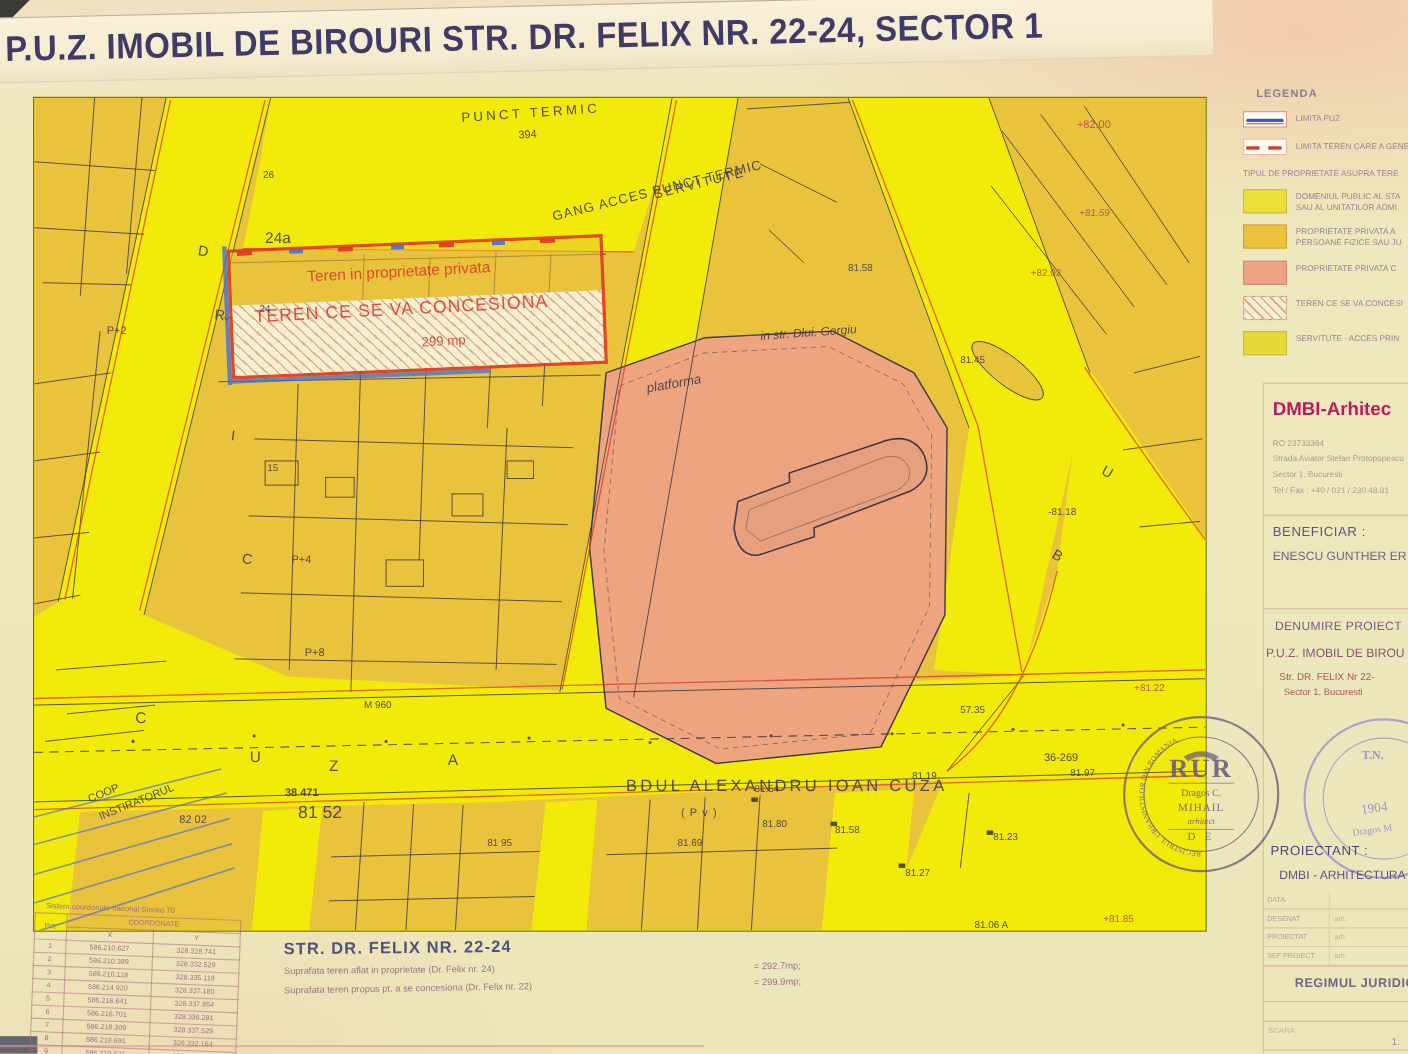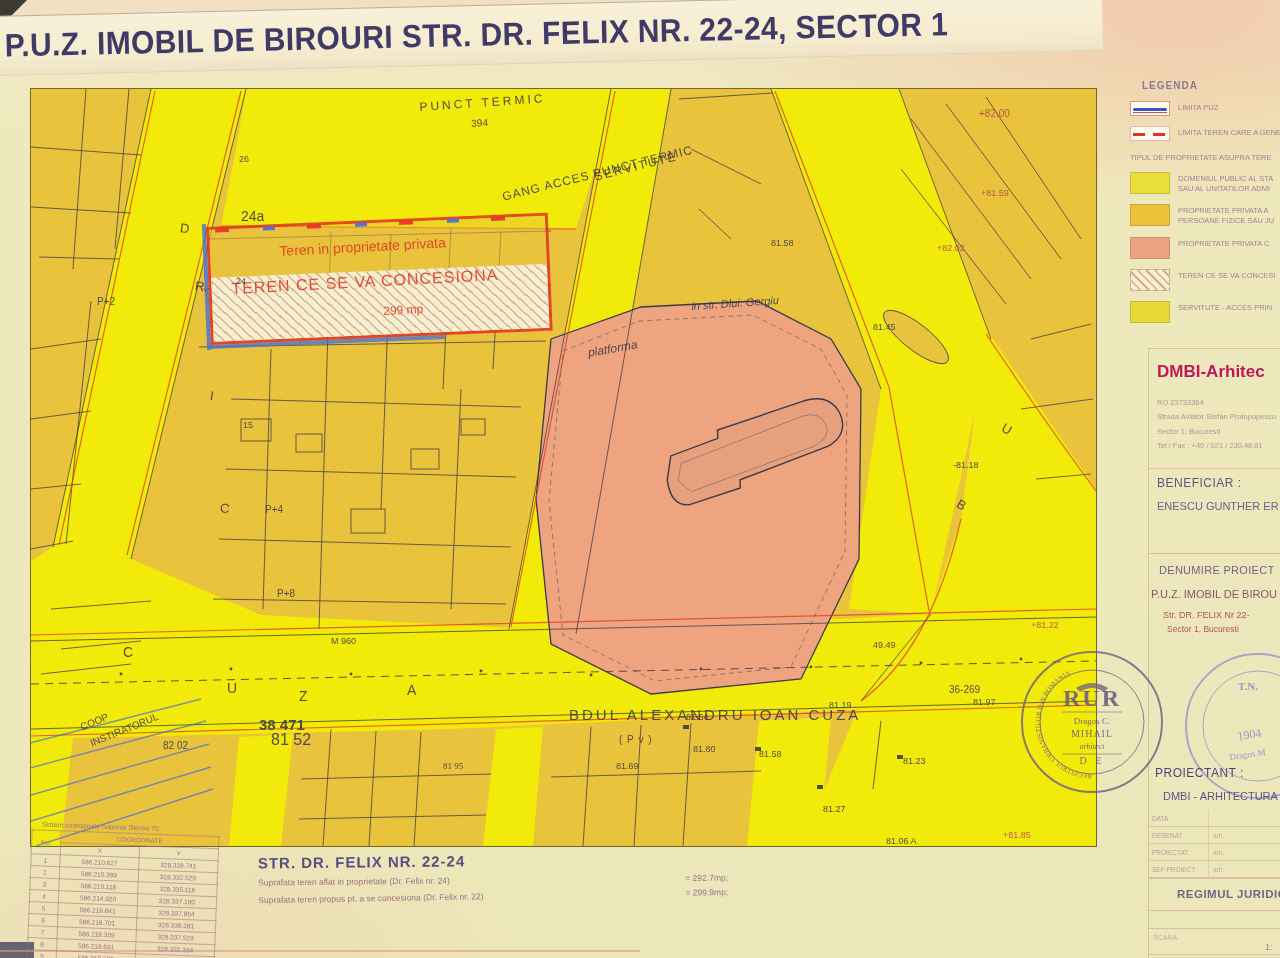--- a/index.html
+++ b/index.html
@@ -223,21 +223,21 @@
       <span data-interactable="false" style="left: 440px; top: 30px; font-size: 10px; color: rgb(62, 57, 72); transform: rotate(-4deg);">394</span>
       <span data-interactable="false" style="left: 562px; top: 82px; font-size: 12px; color: rgb(62, 57, 72); transform: rotate(-14deg); letter-spacing: 2px;">SERVITUTE</span>
       <span data-interactable="false" style="left: 470px; top: 102px; font-size: 12px; color: rgb(62, 57, 72); transform: rotate(-14deg); letter-spacing: 1px;">GANG ACCES PUNCT TERMIC</span>
       <span data-interactable="false" style="left: 248px; top: 155px; font-size: 14px; color: rgb(221, 56, 38); transform: rotate(-3deg);">Teren in proprietate privata</span>
       <span data-interactable="false" style="left: 200px; top: 192px; font-size: 16px; color: rgb(221, 56, 38); transform: rotate(-3deg); letter-spacing: 1px;">TEREN CE SE VA CONCESIONA</span>
       <span data-interactable="false" style="left: 352px; top: 216px; font-size: 12px; color: rgb(221, 56, 38); transform: rotate(-3deg);">299 mp</span>
       <span data-interactable="false" style="left: 556px; top: 258px; font-size: 12px; color: rgb(62, 57, 72); transform: rotate(-10deg); font-style: italic;">platforma</span>
       <span data-interactable="false" style="left: 660px; top: 212px; font-size: 11px; color: rgb(62, 57, 72); transform: rotate(-4deg); font-style: italic;">in str. Dlui. Gergiu</span>
       <span data-interactable="false" style="left: 538px; top: 618px; font-size: 15px; color: rgb(62, 57, 72); letter-spacing: 3px;">BDUL ALEXANDRU IOAN CUZA</span>
       <span data-interactable="false" style="left: 588px; top: 646px; font-size: 10px; color: rgb(62, 57, 72); letter-spacing: 1px;">( P v )</span>
-      <span data-interactable="false" style="left: 228px; top: 628px; font-size: 15px; color: rgb(62, 57, 72); font-weight: bold;">38 471</span>
+      <span data-interactable="false" style="left: 228px; top: 628px; font-size: 10px; color: rgb(62, 57, 72); font-weight: bold;">38 471</span>
       <span data-interactable="false" style="left: 240px; top: 643px; font-size: 16px; color: rgb(62, 57, 72);">81 52</span>
       <span data-interactable="false" style="left: 918px; top: 596px; font-size: 10px; color: rgb(62, 57, 72);">36-269</span>
       <span data-interactable="false" style="left: 942px; top: 609px; font-size: 9px; color: rgb(62, 57, 72);">81.97</span>
       <span data-interactable="false" style="left: 132px; top: 652px; font-size: 10px; color: rgb(62, 57, 72);">82 02</span>
       <span data-interactable="false" style="left: 48px; top: 634px; font-size: 10px; color: rgb(62, 57, 72); transform: rotate(-22deg);">COOP</span>
       <span data-interactable="false" style="left: 58px; top: 650px; font-size: 10px; color: rgb(62, 57, 72); transform: rotate(-22deg);">INSTIRATORUL</span>
       <span data-interactable="false" style="left: 300px; top: 548px; font-size: 9px; color: rgb(62, 57, 72);">M 960</span>
       <span data-interactable="false" style="left: 66px; top: 208px; font-size: 10px; color: rgb(62, 57, 72);">P+2</span>
       <span data-interactable="false" style="left: 234px; top: 416px; font-size: 10px; color: rgb(62, 57, 72);">P+4</span>
       <span data-interactable="false" style="left: 246px; top: 500px; font-size: 10px; color: rgb(62, 57, 72);">P+8</span>
@@ -249,35 +249,35 @@
       <span data-interactable="false" style="left: 165px; top: 190px; font-size: 13px; color: rgb(62, 57, 72); transform: rotate(8deg);">R.</span>
       <span data-interactable="false" style="left: 180px; top: 300px; font-size: 13px; color: rgb(62, 57, 72); transform: rotate(8deg);">I</span>
       <span data-interactable="false" style="left: 190px; top: 412px; font-size: 13px; color: rgb(62, 57, 72); transform: rotate(8deg);">C</span>
       <span data-interactable="false" style="left: 92px; top: 556px; font-size: 14px; color: rgb(62, 57, 72);">C</span>
       <span data-interactable="false" style="left: 196px; top: 592px; font-size: 14px; color: rgb(62, 57, 72);">U</span>
       <span data-interactable="false" style="left: 268px; top: 600px; font-size: 14px; color: rgb(62, 57, 72);">Z</span>
       <span data-interactable="false" style="left: 376px; top: 594px; font-size: 14px; color: rgb(62, 57, 72);">A</span>
       <span data-interactable="false" style="left: 975px; top: 332px; font-size: 13px; color: rgb(62, 57, 72); transform: rotate(30deg);">U</span>
       <span data-interactable="false" style="left: 930px; top: 408px; font-size: 13px; color: rgb(62, 57, 72); transform: rotate(30deg);">B</span>
       <span data-interactable="false" style="left: 948px; top: 20px; font-size: 10px; color: rgb(176, 74, 82);">+82.00</span>
-      <span data-interactable="false" style="left: 950px; top: 100px; font-size: 9px; color: rgb(176, 74, 82);">+81.59</span>
+      <span data-interactable="false" style="left: 950px; top: 100px; font-size: 9px; color: rgb(176, 74, 82); font-style: italic;">+81.59</span>
       <span data-interactable="false" style="left: 906px; top: 155px; font-size: 9px; color: rgb(176, 74, 82);">+82.02</span>
       <span data-interactable="false" style="left: 740px; top: 150px; font-size: 9px; color: rgb(62, 57, 72);">81.58</span>
       <span data-interactable="false" style="left: 842px; top: 234px; font-size: 9px; color: rgb(62, 57, 72);">81.45</span>
       <span data-interactable="false" style="left: 922px; top: 372px; font-size: 9px; color: rgb(62, 57, 72);">-81.18</span>
       <span data-interactable="false" style="left: 1000px; top: 532px; font-size: 9px; color: rgb(176, 74, 82);">+81.22</span>
-      <span data-interactable="false" style="left: 842px; top: 552px; font-size: 9px; color: rgb(62, 57, 72);">49.49</span>
+      <span data-interactable="false" style="left: 842px; top: 552px; font-size: 9px; color: rgb(62, 57, 72);">57.35</span>
       <span data-interactable="false" style="left: 798px; top: 612px; font-size: 9px; color: rgb(62, 57, 72);">81.19</span>
       <span data-interactable="false" style="left: 655px; top: 624px; font-size: 9px; color: rgb(62, 57, 72);">81.54</span>
       <span data-interactable="false" style="left: 662px; top: 656px; font-size: 9px; color: rgb(62, 57, 72);">81.80</span>
       <span data-interactable="false" style="left: 728px; top: 661px; font-size: 9px; color: rgb(62, 57, 72);">81.58</span>
       <span data-interactable="false" style="left: 585px; top: 673px; font-size: 9px; color: rgb(62, 57, 72);">81.69</span>
-      <span data-interactable="false" style="left: 412px; top: 673px; font-size: 9px; color: rgb(62, 57, 72); font-family: Liberation Serif, serif;">81 95</span>
+      <span data-interactable="false" style="left: 412px; top: 673px; font-size: 9px; color: rgb(62, 57, 72);">81 95</span>
       <span data-interactable="false" style="left: 872px; top: 668px; font-size: 9px; color: rgb(62, 57, 72);">81.23</span>
-      <span data-interactable="false" style="left: 792px; top: 716px; font-size: 9px; color: rgb(62, 57, 72);">81.27</span>
+      <span data-interactable="false" style="left: 792px; top: 700px; font-size: 9px; color: rgb(62, 57, 72);">81.27</span>
       <span data-interactable="false" style="left: 855px; top: 748px; font-size: 9px; color: rgb(62, 57, 72);">81.06 A</span>
       <span data-interactable="false" style="left: 972px; top: 742px; font-size: 9px; color: rgb(176, 74, 82); text-align: right;">+81.85</span>
     </div>
 </div>
 
 <div class="legend" data-interactable="false">
   <div class="hd" data-interactable="false">LEGENDA</div>
   <div id="legend-lines" data-interactable="false">
       <div class="lg-row" data-interactable="false">
         <div class="lg-sw sw-line-blue" data-interactable="false"></div>

